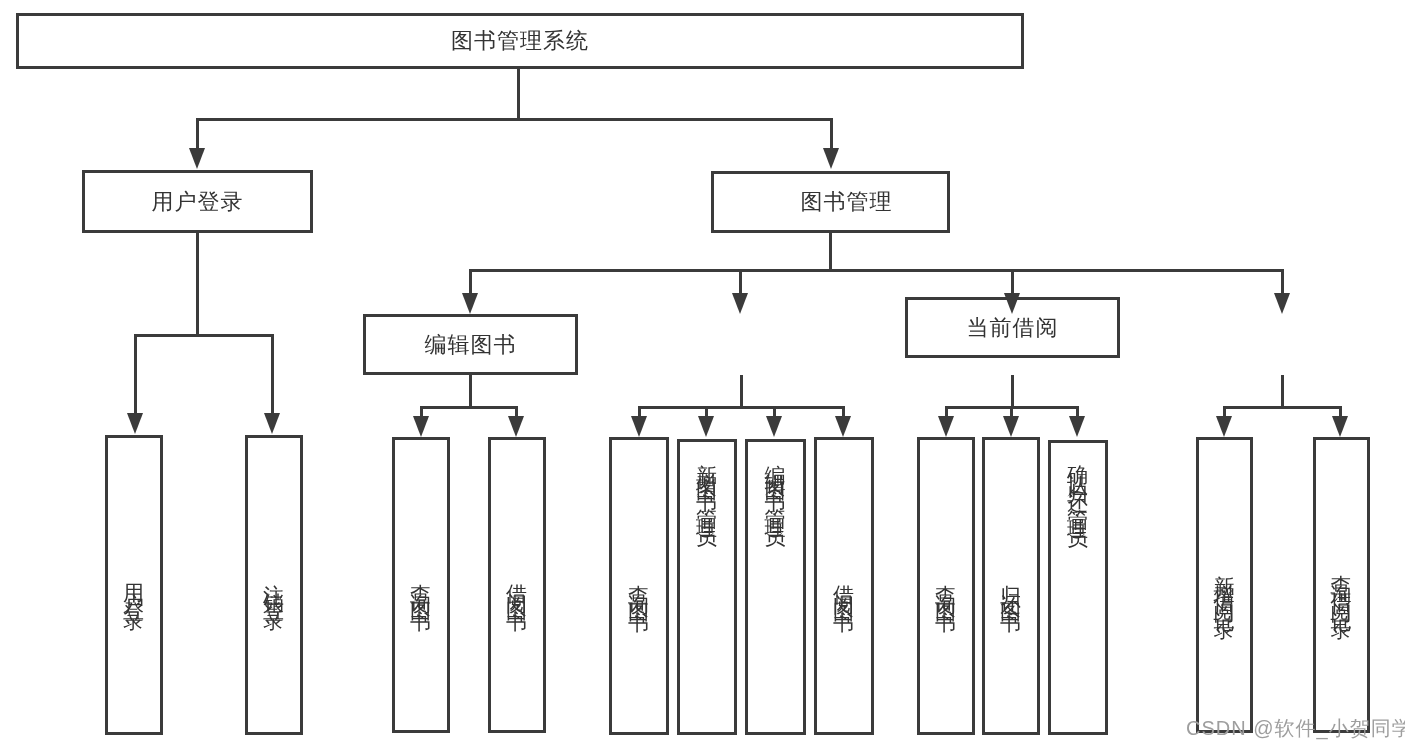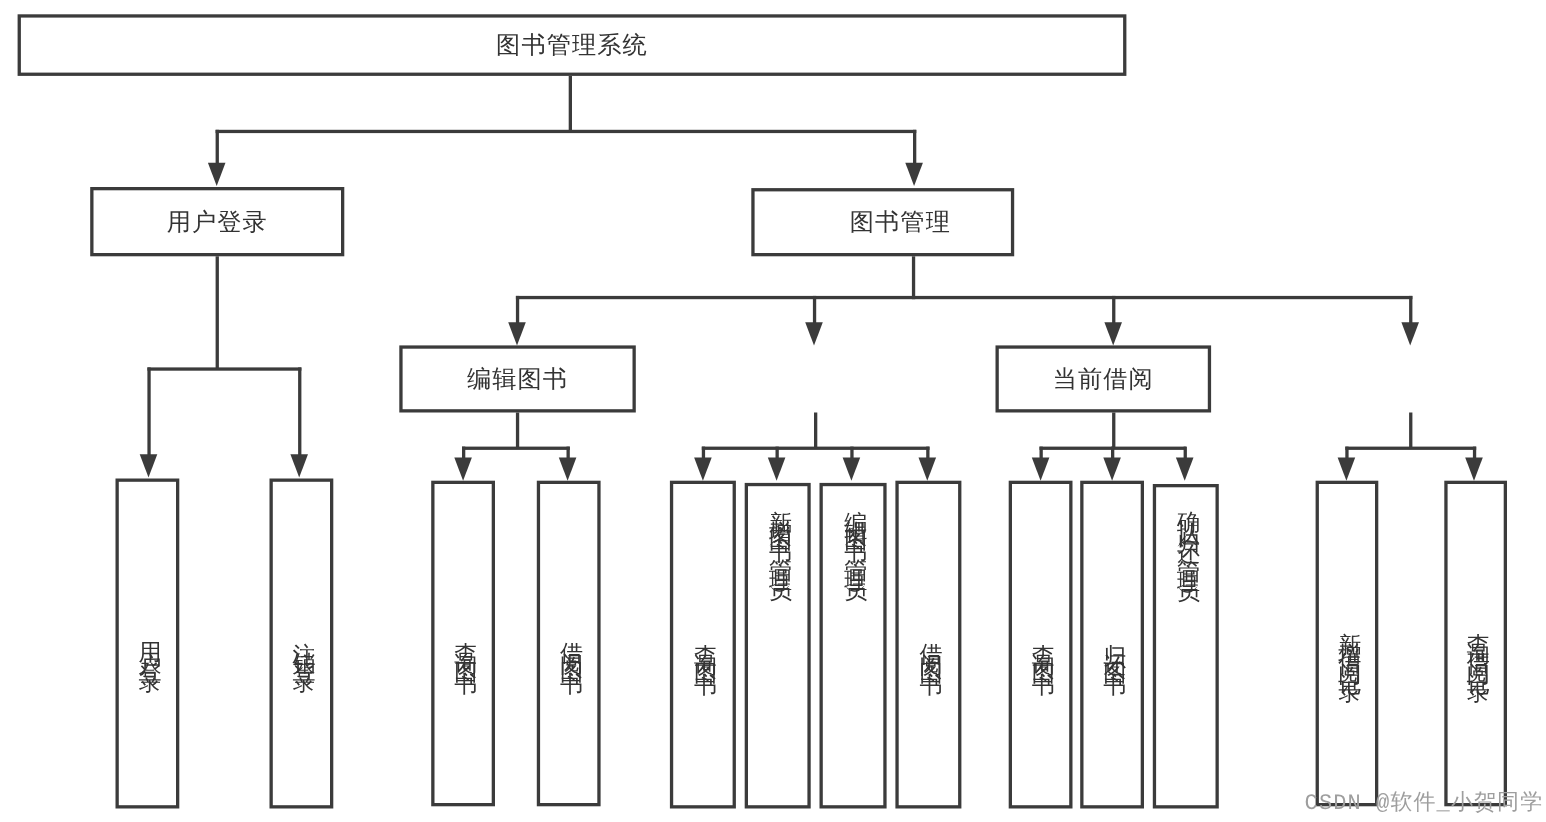--- a/index.html
+++ b/index.html
@@ -7,21 +7,21 @@
     --text:#333333;
     --watermark:#9e9e9e;
     --box-bg:#ffffff;
     --page-bg:#ffffff;
   }
   html,body{margin:0;padding:0;background:var(--page-bg);}
   #canvas{
     position:relative;
     width:1405px;height:747px;
     background:var(--page-bg);
-    font-family:Liberation Mono, monospace;
+    font-family:Liberation Sans, sans-serif;
     color:var(--text);
     overflow:hidden;
     border-radius:19px;
   }
   .box{
     position:absolute;
     box-sizing:border-box;
     background:var(--box-bg);
     border:3px solid var(--line);
     display:flex;
@@ -70,34 +70,34 @@
 </style>
 </head>
 <body>
 
 <div id="canvas">
 
   <div class="box" style="left:16px;top:13px;width:1008px;height:56px;">图书管理系统</div>
 
   <div class="box" style="left:82px;top:170px;width:231px;height:63px;">用户登录</div>
 
-  <div class="box" style="left:683px;top:171px;width:239px;height:62px;padding-left:32px;">图书管理</div>
+  <div class="box" style="left:711px;top:171px;width:239px;height:62px;padding-left:32px;">图书管理</div>
 
   <div class="box vbox" style="left:105px;top:435px;width:58px;height:300px;">
     <span class="vtext">用户登录</span>
   </div>
 
   <div class="box vbox" style="left:245px;top:435px;width:58px;height:300px;">
     <span class="vtext">注销登录</span>
   </div>
 
   <div class="box" style="left:363px;top:314px;width:215px;height:61px;">编辑图书</div>
 
 
-  <div class="box" style="left:905px;top:314px;width:196px;height:61px;">当前借阅</div>
+  <div class="box" style="left:905px;top:297px;width:215px;height:61px;">当前借阅</div>
 
 
   <div class="box vbox" style="left:392px;top:437px;width:58px;height:296px;">
     <span class="vtext">查询图书</span>
   </div>
 
   <div class="box vbox" style="left:488px;top:437px;width:58px;height:296px;">
     <span class="vtext">借阅图书</span>
   </div>
 

